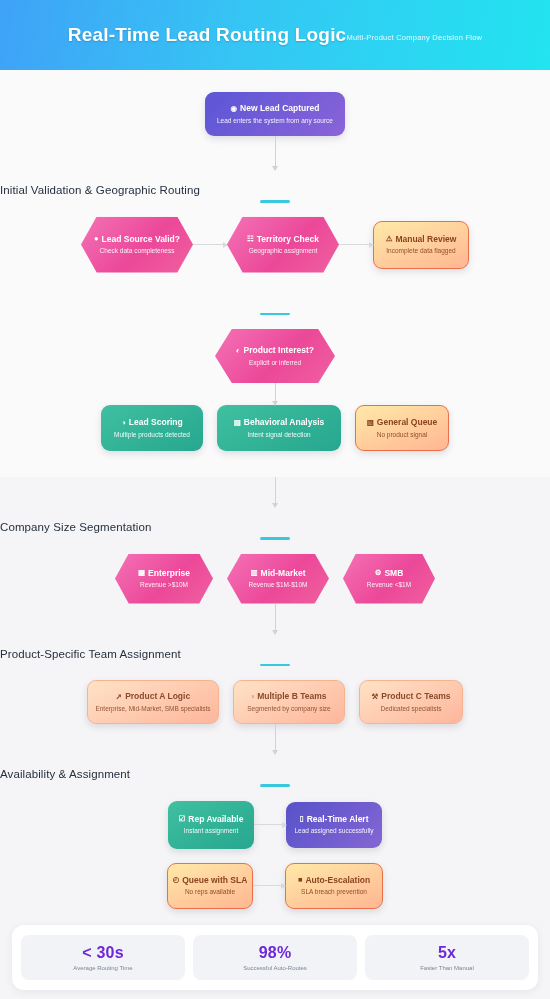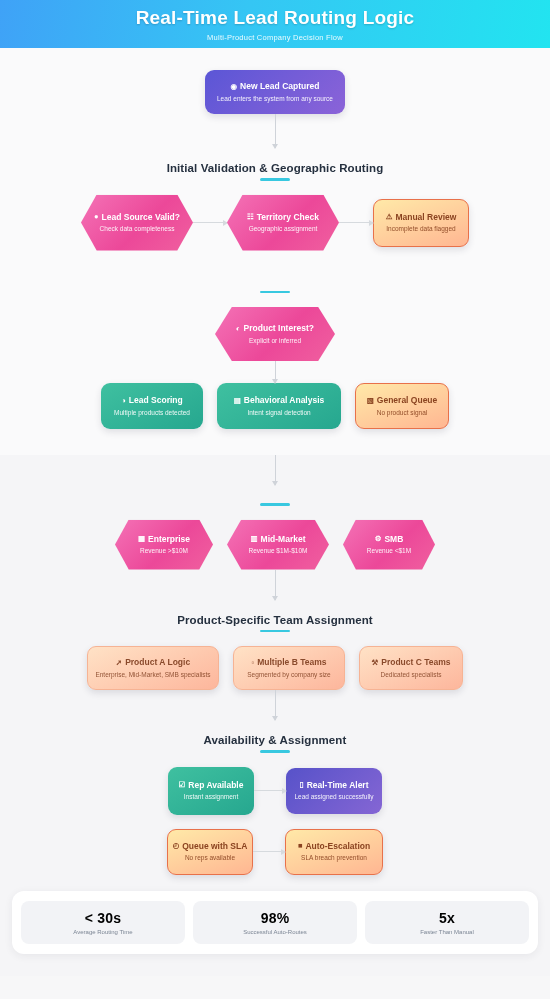--- a/index.html
+++ b/index.html
@@ -8,24 +8,24 @@
     font-family: "Liberation Sans", sans-serif;
     background: #f7f7f8;
     width: 550px;
     min-height: 999px;
     position: relative;
     overflow-x: hidden;
   }
 
   
   .header {
-    height: 48px;
+    height: 70px;
     background: linear-gradient(100deg, #3fa2f7 0%, #35c6f4 45%, #22e4f0 100%);
     display: flex;
-    flex-direction: column;
+    flex-direction: row;
     align-items: center;
     justify-content: center;
     text-align: center;
   }
   .header h1 {
     color: #ffffff;
     font-size: 19px;
     font-weight: bold;
     letter-spacing: .2px;
     text-shadow: 0 1px 2px rgba(0,0,0,.18);
@@ -37,23 +37,23 @@
     letter-spacing: .25px;
   }
 
   
   .canvas { position: relative; padding-bottom: 4px; }
   .band-a { background: #fafafb; }
   .band-b { background: #f5f5f7; }
 
   
   .sec-title {
-    text-align: center;
+    text-align: left;
     font-size: 11.5px;
-    font-weight: bold;
+    font-weight: normal;
     color: #25303f;
     letter-spacing: .1px;
   }
   .sec-rule {
     width: 30px; height: 2.5px;
     background: #38c8e0;
     border-radius: 2px;
     margin: 4px auto 0;
   }
   .sec-head { padding: 14px 0 14px; }
@@ -153,21 +153,21 @@
     padding: 10px 9px;
     display: flex; gap: 8px;
     box-shadow: 0 2px 8px rgba(40,40,60,.07);
   }
   .stat {
     flex: 1; background: #f2f3f6;
     border-radius: 8px; padding: 9px 2px;
     text-align: center;
   }
   .stat .v {
-    font-size: 14px; font-weight: bold; color: #000000;
+    font-size: 16px; font-weight: bold; color: #6d28d9;
     letter-spacing: .2px;
   }
   .stat .l { font-size: 6px; color: #7b8594; margin-top: 3px; }
 
   
   .legend {
     display: flex; justify-content: center; align-items: center;
     gap: 7px; padding: 12px 0 10px;
   }
 </style>
@@ -258,20 +258,21 @@
         </div>
         <div class="s">No product signal</div>
       </div>
     </div>
   </div>
 
   <div class="band-b">
     <div class="v-arrow" style="height:30px;"></div>
 
     <div class="sec-head">
+      <div class="sec-title">Company Size Segmentation</div>
       <div class="sec-rule"></div>
     </div>
     <div class="row g-sm">
       <div class="node hex" style="width:98px;height:50px;">
         <div class="t">
           <span class="ico">▦</span>
           <span>Enterprise</span>
         </div>
         <div class="s">Revenue &gt;$10M</div>
       </div>

